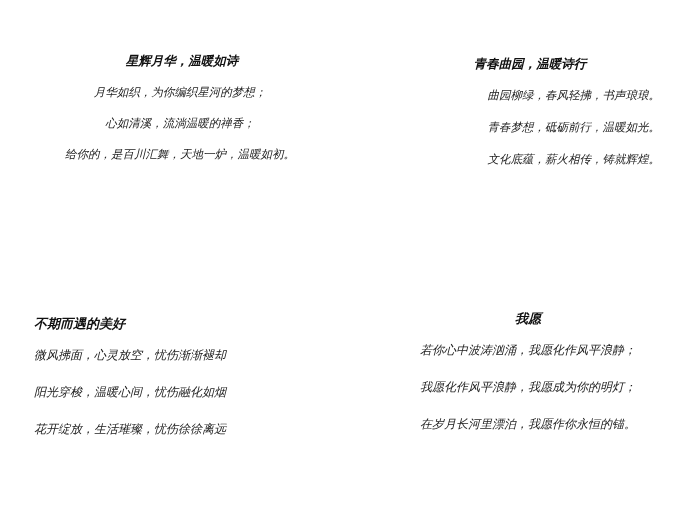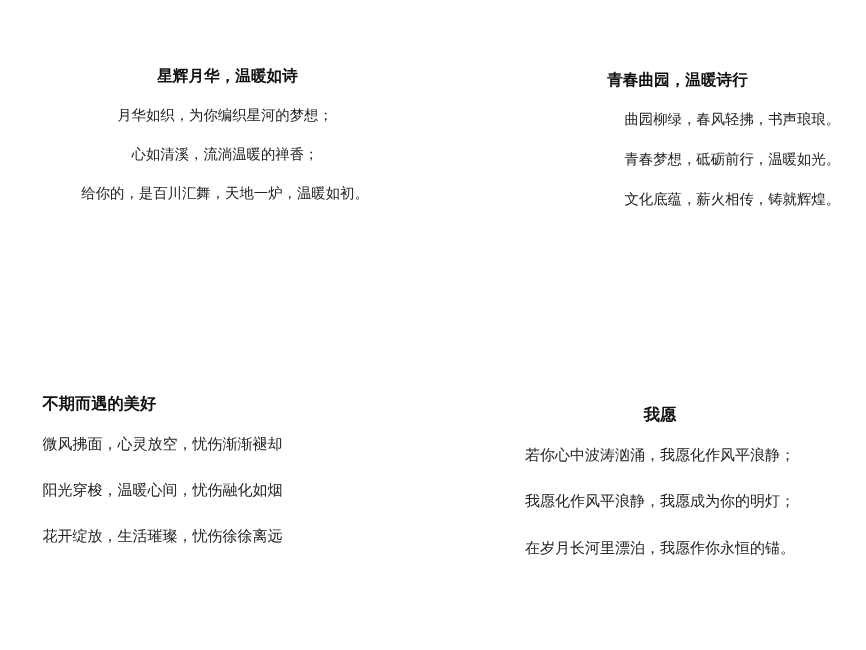--- a/index.html
+++ b/index.html
@@ -15,20 +15,21 @@
     overflow: hidden;
   }
   .page {
     position: relative;
     width: 693px;
     height: 520px;
   }
   .poem {
     position: absolute;
     box-sizing: border-box;
+    font-style: italic;
   }
   .poem-title {
     font-weight: bold;
     font-size: 12.5px;
     line-height: 18px;
     margin: 0 0 14px 0;
     color: #111111;
   }
   .poem-line {
     font-size: 11.5px;
@@ -42,33 +43,33 @@
   }
 
   
   .q-tl {
     left: 40px;
     top: 52px;
     width: 280px;
     text-align: center;
   }
   .q-tr {
-    left: 412px;
+    left: 400px;
     top: 55px;
     width: 260px;
     text-align: center;
   }
   .q-bl {
     left: 34px;
     top: 315px;
     width: 280px;
   }
   .q-br {
     left: 378px;
-    top: 324px;
+    top: 310px;
     width: 300px;
     text-align: center;
   }
   .q-tl .poem-title { margin-left: 4px; }
   .q-bl .poem-title { font-size: 13px; }
   .q-br .poem-title { font-size: 13px; }
   .q-br .poem-line { font-size: 12px; line-height: 17px; margin-bottom: 20px; }
   .q-bl .poem-line { font-size: 12px; line-height: 17px; margin-bottom: 20px; }
   .q-tr .poem-line { margin-bottom: 16px; text-align: right; }
 </style>

